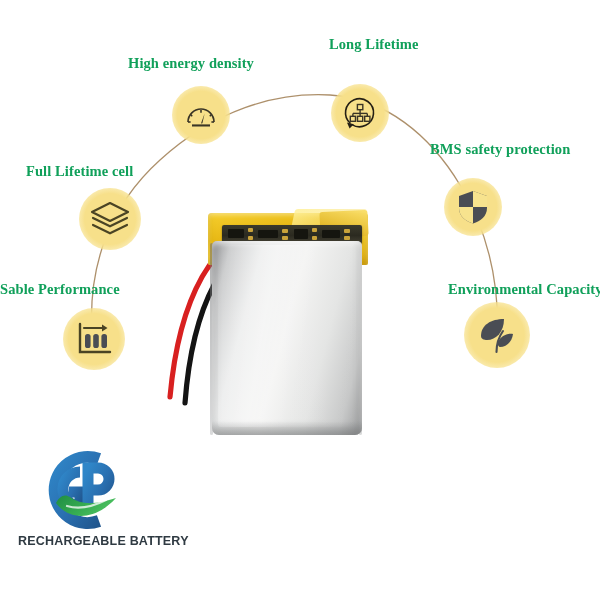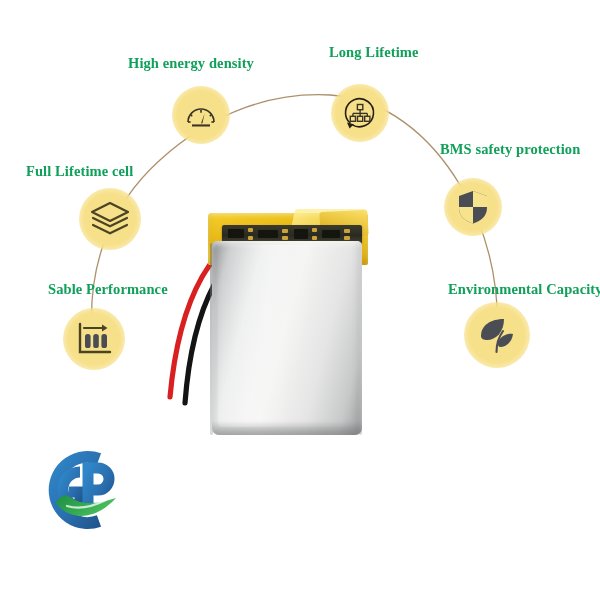--- a/index.html
+++ b/index.html
@@ -226,40 +226,40 @@
         <line x1="17" y1="12" x2="17" y2="14.7" stroke="#3a3526" stroke-width="1.6"></line>
         <line x1="27.7" y1="16.3" x2="25.8" y2="18.2" stroke="#3a3526" stroke-width="1.6"></line>
         <line x1="30" y1="24" x2="27.4" y2="24" stroke="#3a3526" stroke-width="1.6"></line>
         <path d="M17,25.6 L20.6,15.6 L18.4,25.2 Z" fill="#3a3526"></path>
         <rect x="8" y="26.4" width="18" height="2.1" fill="#3a3526"></rect>
       </svg>
     </div>
   </div>
 
   <div class="feature">
-    <div class="feature-label" style="left:329px; top:44px;text-align:center;">Long Lifetime</div>
+    <div class="feature-label" style="left:329px; top:36px;text-align:center;">Long Lifetime</div>
     <div class="feature-badge soft" style="left:331px; top:84px; width:58px; height:58px;">
       <svg width="40" height="40" viewBox="0 0 40 40">
         <path d="M10.5,30.5 A14,14 0 1 1 12,31.6" fill="none" stroke="#241f14" stroke-width="1.6"></path>
         <path d="M7,29.5 L13.8,31.2 L9.6,35.4 Z" fill="#241f14"></path>
         <rect x="17.4" y="11.5" width="5.4" height="5.2" fill="none" stroke="#3a3526" stroke-width="1.4"></rect>
         <line x1="20.1" y1="16.7" x2="20.1" y2="20.4" stroke="#3a3526" stroke-width="1.4"></line>
         <line x1="12.9" y1="20.4" x2="27.3" y2="20.4" stroke="#3a3526" stroke-width="1.4"></line>
         <line x1="12.9" y1="20.4" x2="12.9" y2="23.3" stroke="#3a3526" stroke-width="1.4"></line>
         <line x1="20.1" y1="20.4" x2="20.1" y2="23.3" stroke="#3a3526" stroke-width="1.4"></line>
         <line x1="27.3" y1="20.4" x2="27.3" y2="23.3" stroke="#3a3526" stroke-width="1.4"></line>
         <rect x="10.3" y="23.3" width="5.2" height="5" fill="none" stroke="#3a3526" stroke-width="1.4"></rect>
         <rect x="17.5" y="23.3" width="5.2" height="5" fill="none" stroke="#3a3526" stroke-width="1.4"></rect>
         <rect x="24.7" y="23.3" width="5.2" height="5" fill="none" stroke="#3a3526" stroke-width="1.4"></rect>
       </svg>
     </div>
   </div>
 
   <div class="feature">
-    <div class="feature-label" style="left:440px; top:141px;font-family:Liberation Serif, serif;">BMS safety protection</div>
+    <div class="feature-label" style="left:430px; top:141px;font-family:Liberation Serif, serif;">BMS safety protection</div>
     <div class="feature-badge soft" style="left:444px; top:178px; width:58px; height:58px;">
       <svg width="34" height="36" viewBox="0 0 34 36">
         <path d="M17,2 L31,7 V19 C31,27 24.5,32.5 17,34.5 C9.5,32.5 3,27 3,19 V7 Z" fill="#4a4d54"></path>
         <path d="M17,2 L31,7 V18 H17 Z" fill="#f7e38e"></path>
         <path d="M3,19 C3,27 9.5,32.5 17,34.5 V18 H3 Z" fill="#f7e38e"></path>
       </svg>
     </div>
   </div>
 
   <div class="feature">
@@ -278,21 +278,21 @@
     <div class="feature-badge soft" style="left:79px; top:188px; width:62px; height:62px;">
       <svg width="40" height="36" viewBox="0 0 40 36">
         <path d="M20,2 L38,11 L20,20 L2,11 Z" fill="none" stroke="#4a4424" stroke-width="2.2" stroke-linejoin="round"></path>
         <path d="M3,17 L20,25.3 L37,17" fill="none" stroke="#4a4424" stroke-width="2.2" stroke-linejoin="round" stroke-linecap="round"></path>
         <path d="M3,24 L20,32.3 L37,24" fill="none" stroke="#4a4424" stroke-width="2.2" stroke-linejoin="round" stroke-linecap="round"></path>
       </svg>
     </div>
   </div>
 
   <div class="feature">
-    <div class="feature-label" style="left:0px; top:281px;margin-left:48px;">Sable Performance</div>
+    <div class="feature-label" style="left:0px; top:281px;">Sable Performance</div>
     <div class="feature-badge soft" style="left:63px; top:308px; width:62px; height:62px;">
       <svg width="38" height="36" viewBox="0 0 38 36">
         <path d="M5,3 V31 H35" fill="none" stroke="#4a4424" stroke-width="2.4" stroke-linecap="round"></path>
         <line x1="9" y1="7" x2="30" y2="7" stroke="#4a4424" stroke-width="2.2" stroke-linecap="round"></line>
         <path d="M27,3.6 L32.5,7 L27,10.4 Z" fill="#4a4424"></path>
         <rect x="10" y="13" width="5.6" height="14" rx="2.6" fill="#4a4d54"></rect>
         <rect x="18.2" y="13" width="5.6" height="14" rx="2.6" fill="#4a4d54"></rect>
         <rect x="26.4" y="13" width="5.6" height="14" rx="2.6" fill="#4a4d54"></rect>
       </svg>
     </div>
@@ -315,15 +315,16 @@
 
       <path d="M63,11 A33,33 0 1 0 63,73" fill="none" stroke="url(#ringgrad)" stroke-width="12" stroke-linecap="butt"></path>
 
       <path d="M44,24 A17,17 0 1 0 44,58 L44,44 L33,44" fill="none" stroke="url(#ringgrad)" stroke-width="11" stroke-linejoin="miter"></path>
 
       <path d="M52,62 L52,20 L62,20 A11,11 0 0 1 62,42 L52,42" fill="none" stroke="url(#ringgrad)" stroke-width="11" stroke-linejoin="miter"></path>
 
       <path d="M20,55 C32,72 58,74 80,50 C62,56 46,58 34,49 C28,45 23,49 20,55 Z" fill="url(#leafgrad)"></path>
       <path d="M31,58 C44,62 58,58 70,52" fill="none" stroke="#ffffff" stroke-width="2.2" opacity="0.75" stroke-linecap="round"></path>
     </svg>
+    <div class="brand-text">RECHARGEABLE BATTERY</div>
   </div>
 
 </div>
 
 </body></html>

